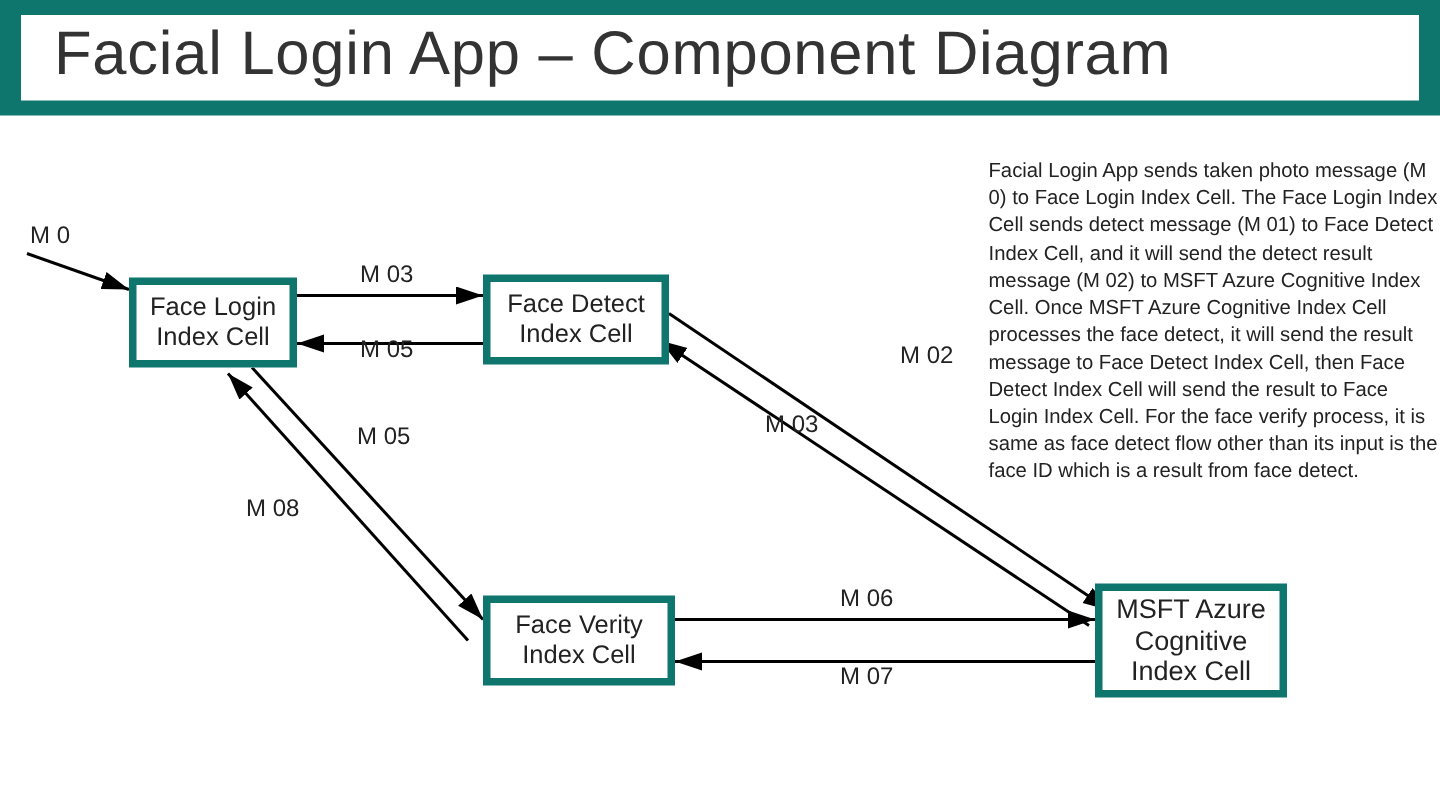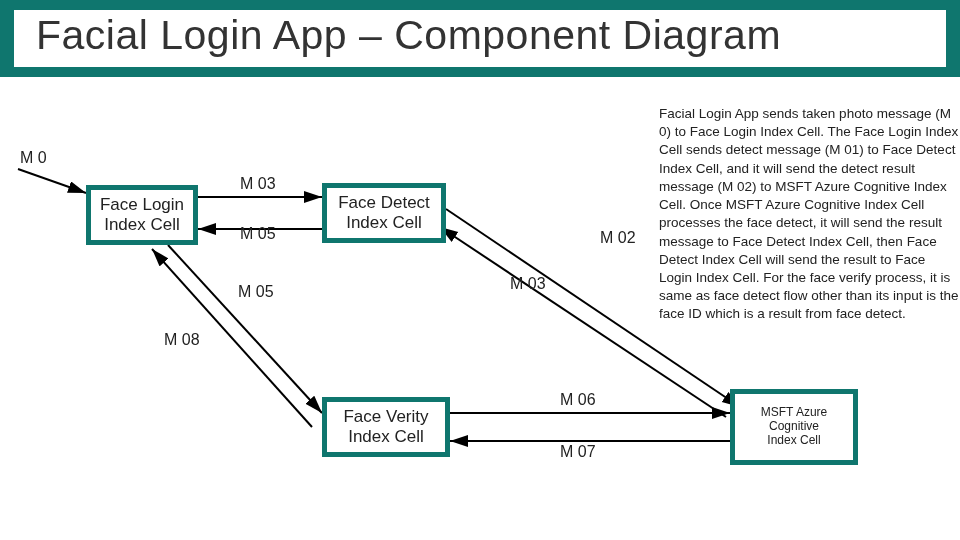--- a/index.html
+++ b/index.html
@@ -38,21 +38,21 @@
     border: 5px solid #0f766e;
     background: #fff;
     text-align: center;
     display: flex;
     align-items: center;
     justify-content: center;
     line-height: 1.15;
     padding: 4px 6px;
   }
   .node-label { font-size: 17px; font-weight: 400; }
-  .node-big .node-label { font-size: 12px; }
+  .node-big .node-label { font-size: 18px; }
   .msg-label {
     position: absolute;
     font-size: 16px;
     color: #222;
     background: transparent;
     white-space: nowrap;
   }
   .desc {
     position: absolute;
     font-size: 13.5px;

